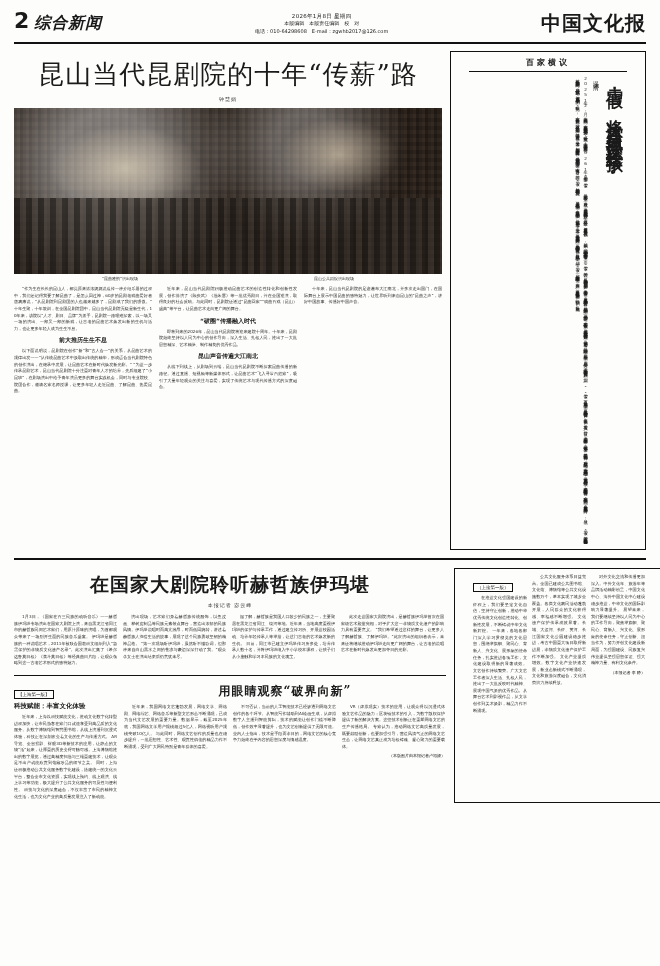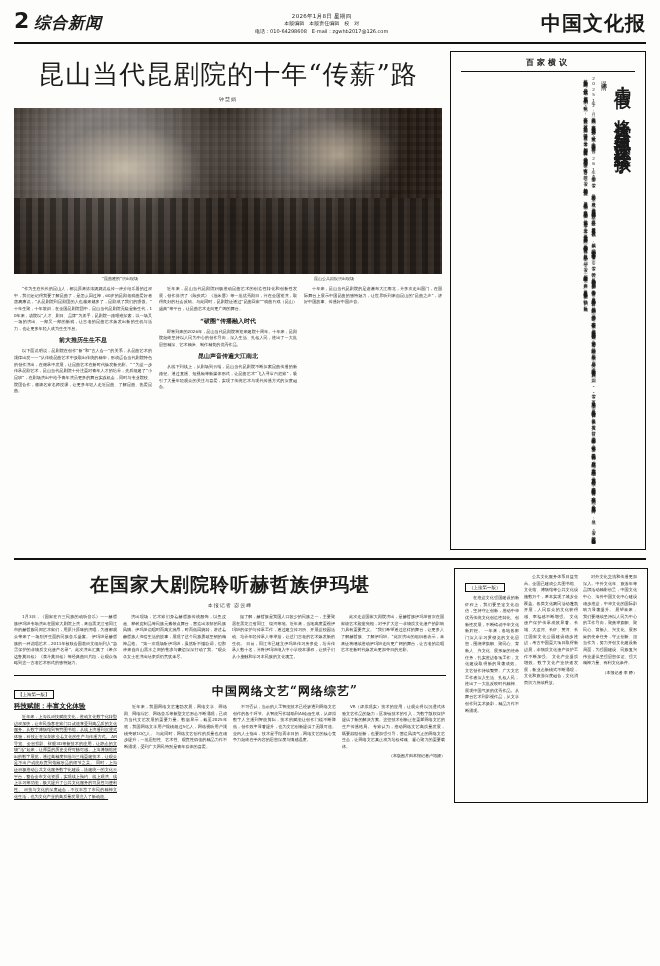--- a/index.html
+++ b/index.html
@@ -53,21 +53,21 @@
   .photo .glow2{position:absolute;right:10%;top:6%;width:28%;height:44%;
     background:radial-gradient(ellipse at center, rgba(255,235,200,.45), rgba(255,235,200,0) 70%);}
   .photo .crowd{position:absolute;left:0;bottom:0;width:100%;height:46%;
     background:repeating-linear-gradient(90deg, rgba(30,26,22,.75) 0 6px, rgba(60,52,46,.6) 6px 12px);}
   .cap{font-size:4px;color:#333;display:flex;justify-content:space-around;margin-top:1px;}
 
   .three-col{display:flex;gap:7px;margin-top:5px;}
   .three-col > div{width:138px;}
 
   
-  .right-box{width:214px;border:1px solid #111;padding:5px 10px;box-sizing:border-box;}
+  .right-box{width:214px;border:1px solid #111;padding:5px 18px;box-sizing:border-box;}
   .box-title{
     text-align:center;font-size:8px;font-weight:bold;letter-spacing:3px;
     border-bottom:1px solid #111;padding-bottom:3px;margin-bottom:4px;
   }
   .vert-wrap{display:flex;flex-direction:row-reverse;justify-content:space-between;height:468px;}
   .vert-title{
     writing-mode:vertical-rl;text-orientation:upright;
     font-size:17px;font-weight:bold;letter-spacing:4px;
     font-family:"DejaVu Serif","Liberation Serif",serif;
     margin-left:4px;height:100%;
@@ -213,32 +213,32 @@
           <div class="col-text">
               <p>此次走进国家大剧院演出，是赫哲族伊玛堪首次在国家级艺术殿堂亮相，对于扩大这一非物质文化遗产的影响力具有重要意义。
 “我们希望通过这样的舞台，让更多人了解赫哲族、了解伊玛堪。”此次演出的组织者表示，未来还将继续推动伊玛堪走向更广阔的舞台，让古老的说唱艺术在新时代焕发出更加夺目的光彩。</p>
             </div>
         </div>
       </div>
 
       <hr class="hr-thin">
 
       <div style="display:flex;gap:7px;">
-        <div style="width:103px;text-decoration:underline;">
+        <div style="width:103px;">
           <div class="tag-box">【上海第一版】</div>
           <div class="small-head">科技赋能：丰富文化体验</div>
           <div class="col-text">
               <p>近年来，上海以科技赋能文化，推动文化数字化转型进程加快，让市民游客在家门口就能享受到高品质的文化服务。从数字博物馆到智慧图书馆，从线上演播到沉浸式体验，科技正在深刻改变着文化的生产与传播方式。
  AR导览、全息投影、裸眼3D等新技术的应用，让静态的文物“活”起来，让厚重的历史变得可触可感。上海博物馆推出的数字展览，通过高精度扫描与三维重建技术，让观众足不出户就能欣赏到馆藏珍品的细节之美。
  同时，上海还积极推动公共文化服务数字化建设，搭建统一的文化云平台，整合全市文化资源，实现线上预约、线上观演、线上学习等功能，极大提升了公共文化服务的可及性与便利性。
  科技与文化的深度融合，不仅丰富了市民的精神文化生活，也为文化产业的高质量发展注入了新动能。</p>
             </div>
         </div>
         <div style="width:322px;">
-          <div class="headline-3">中国网络文艺“网络综艺”</div>
+          <div class="headline-3">用眼睛观察“破界向新”</div>
           <div style="display:flex;gap:6px;">
             <div style="width:103px;">
               <div class="col-text">
                   <p>近年来，我国网络文艺蓬勃发展，网络文学、网络剧、网络综艺、网络音乐等新型文艺形态不断涌现，已成为当代文艺发展的重要力量。数据显示，截至2025年底，我国网络文学用户规模超过5亿人，网络视听用户规模突破10亿人。
 与此同时，网络文艺创作的质量也在稳步提升，一批思想性、艺术性、观赏性俱佳的精品力作不断涌现，受到广大网民特别是青年群体的喜爱。</p>
                 </div>
             </div>
             <div style="width:103px;">
               <div class="col-text">
                   <p>不可否认，当前的人工智能技术已经渗透到网络文艺创作的各个环节。从智能写作辅助到AI绘画生成，从虚拟数字人主播到智能剪辑，技术的赋能让创作门槛不断降低，创作效率显著提升，也为文艺创新提供了无限可能。

